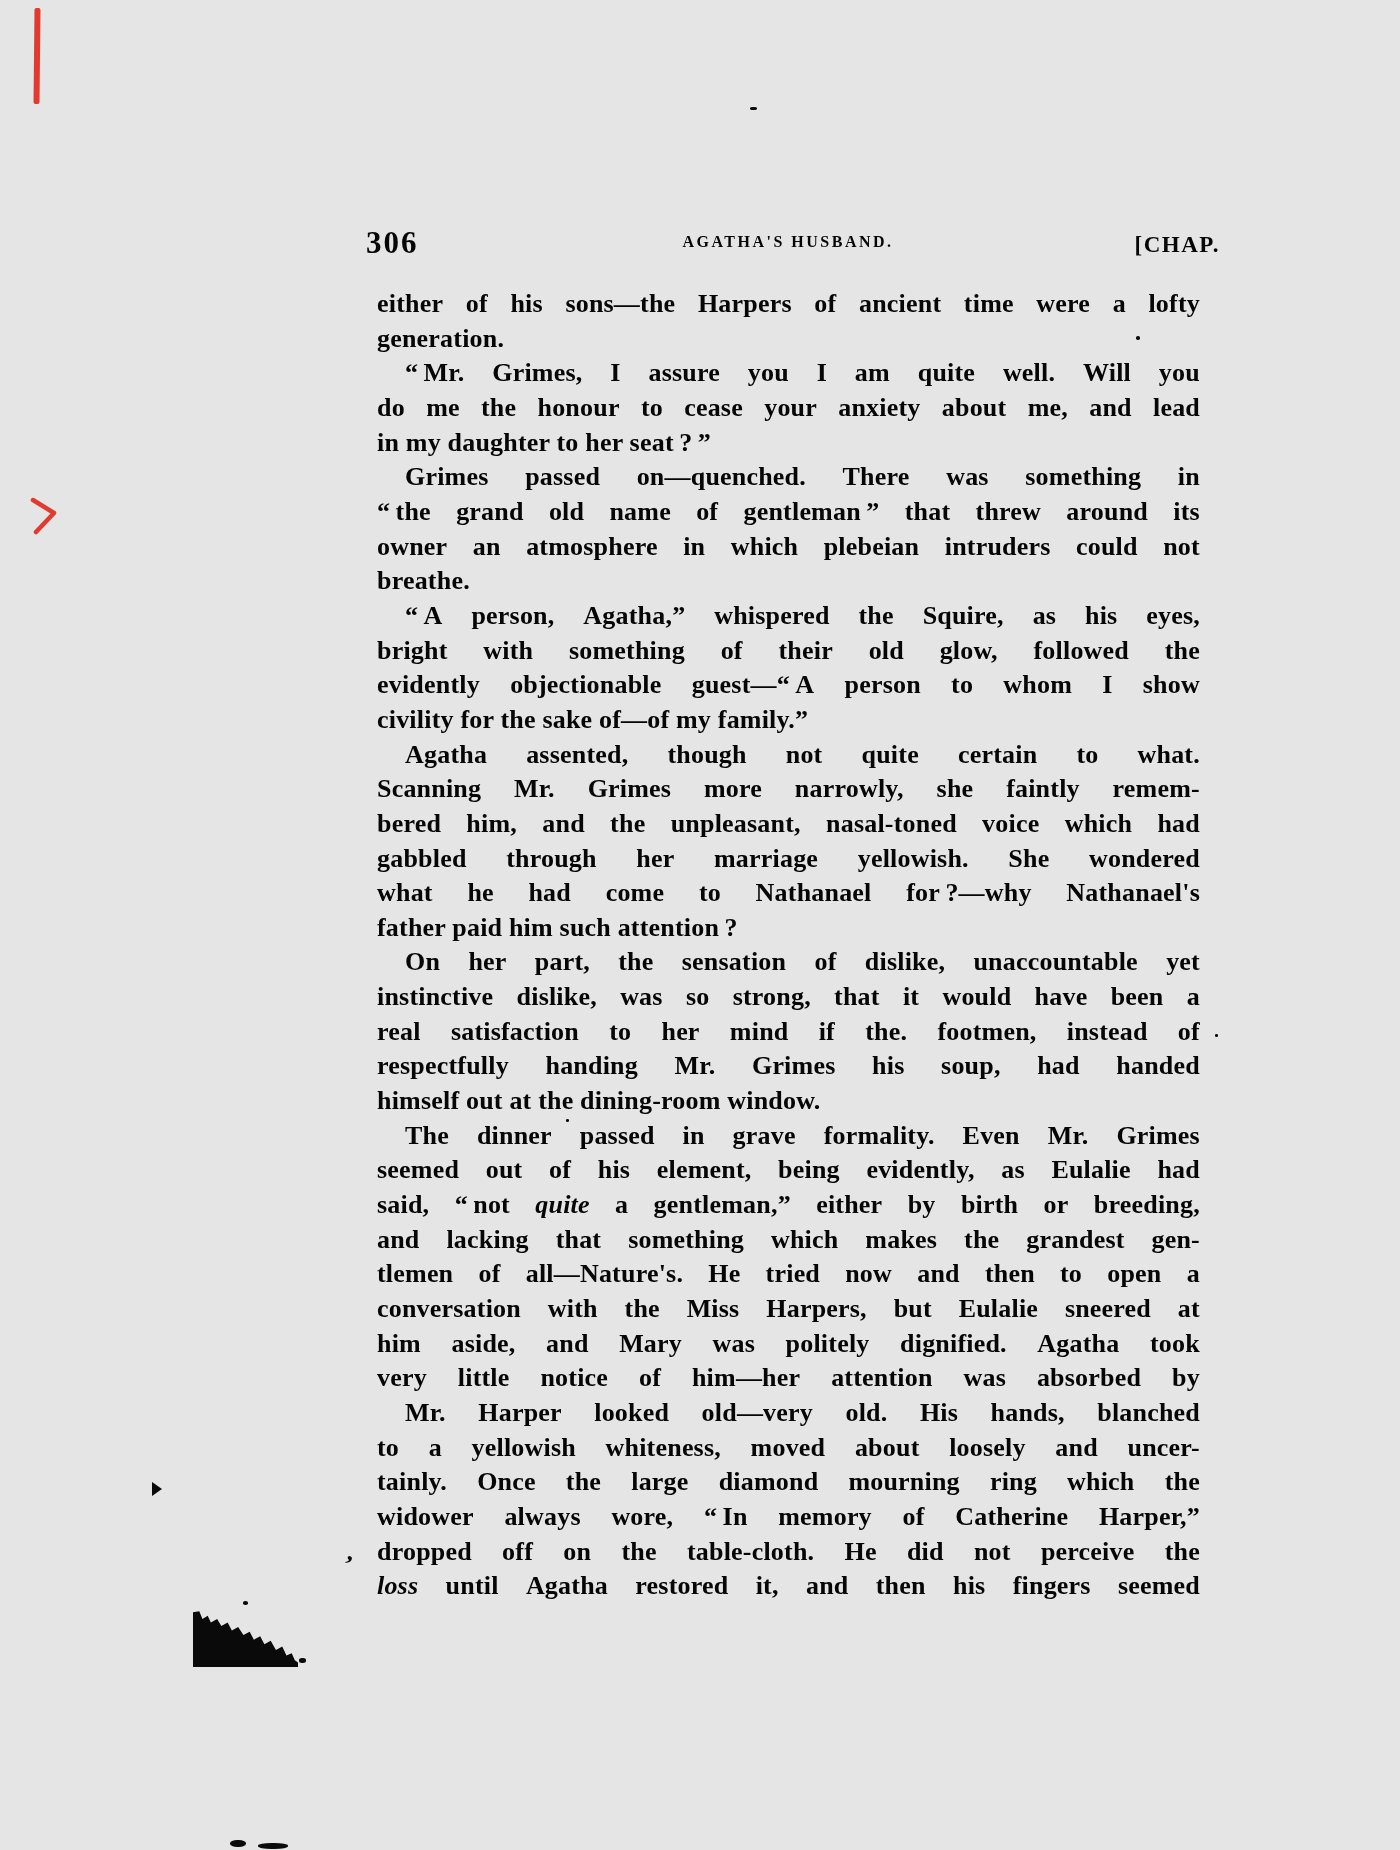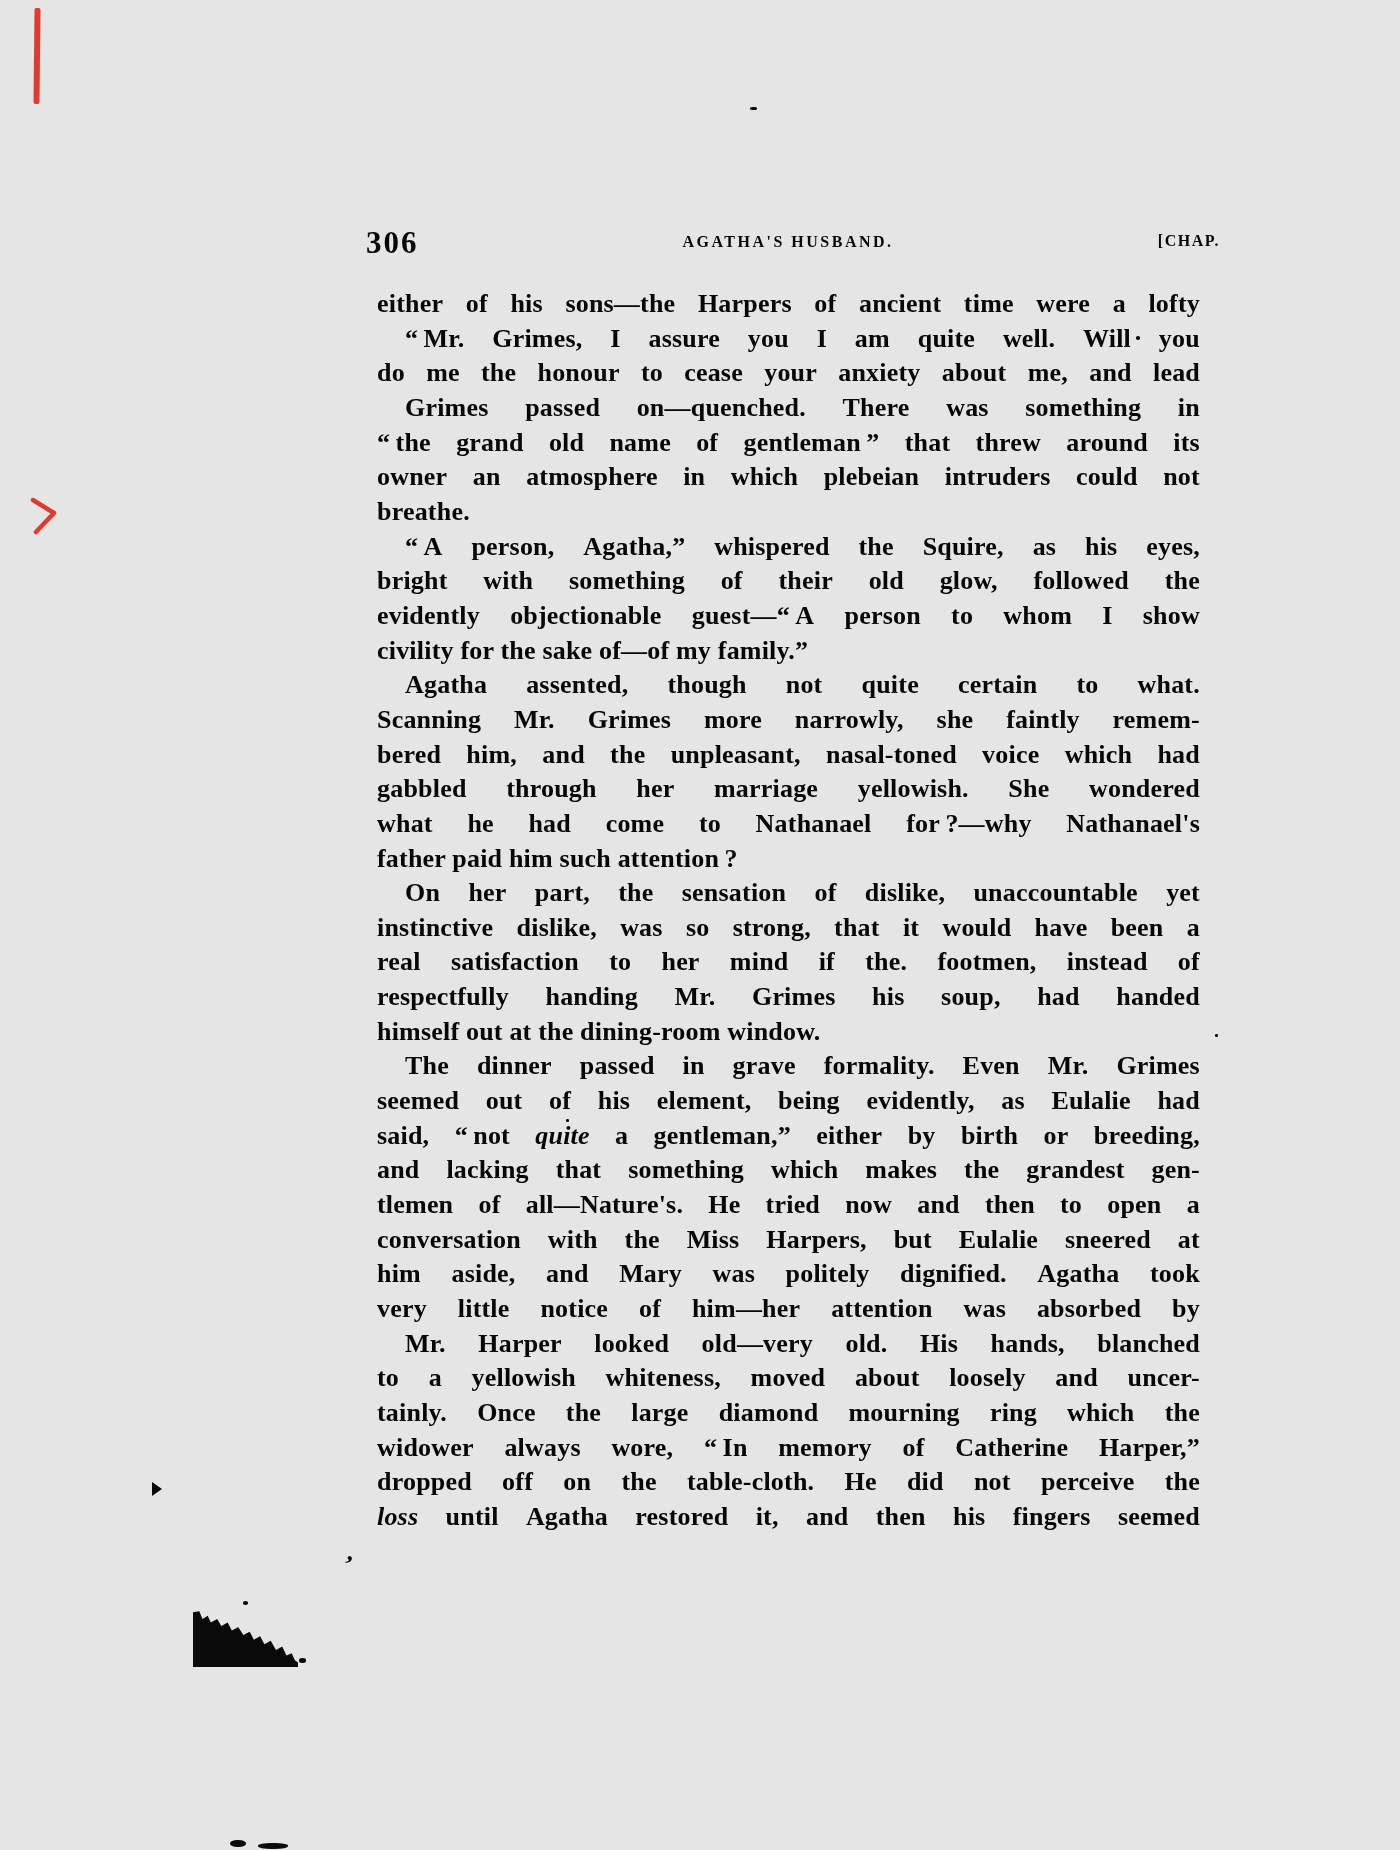--- a/index.html
+++ b/index.html
@@ -16,21 +16,21 @@
   .hdr-num{
     position:absolute;left:366px;top:225px;
     font-size:31px;font-weight:700;letter-spacing:2px;
   }
   .hdr-title{
     position:absolute;left:788px;top:233px;transform:translateX(-50%);
     font-size:16px;font-weight:700;letter-spacing:2.5px;white-space:nowrap;
   }
   .hdr-chap{
     position:absolute;right:180px;top:232px;
-    font-size:16px;font-weight:700;letter-spacing:1.5px;
+    font-size:23px;font-weight:700;letter-spacing:1.5px;
   }
   
   #text-block{
     position:absolute;left:377px;top:287px;width:823px;
     font-size:26px;font-weight:700;
   }
   .line{
     height:34.66px;line-height:34.66px;white-space:pre;
     letter-spacing:0.2px;
   }
@@ -63,20 +63,21 @@
         <span>his</span>
         <span>sons—the</span>
         <span>Harpers</span>
         <span>of</span>
         <span>ancient</span>
         <span>time</span>
         <span>were</span>
         <span>a</span>
         <span>lofty</span>
       </div>
+      <div class="line">generation.</div>
       <div class="line just ind">
         <span>“ Mr.</span>
         <span>Grimes,</span>
         <span>I</span>
         <span>assure</span>
         <span>you</span>
         <span>I</span>
         <span>am</span>
         <span>quite</span>
         <span>well.</span>
@@ -90,20 +91,21 @@
         <span>honour</span>
         <span>to</span>
         <span>cease</span>
         <span>your</span>
         <span>anxiety</span>
         <span>about</span>
         <span>me,</span>
         <span>and</span>
         <span>lead</span>
       </div>
+      <div class="line">in my daughter to her seat ? ”</div>
       <div class="line just ind">
         <span>Grimes</span>
         <span>passed</span>
         <span>on—quenched.</span>
         <span>There</span>
         <span>was</span>
         <span>something</span>
         <span>in</span>
       </div>
       <div class="line just">

